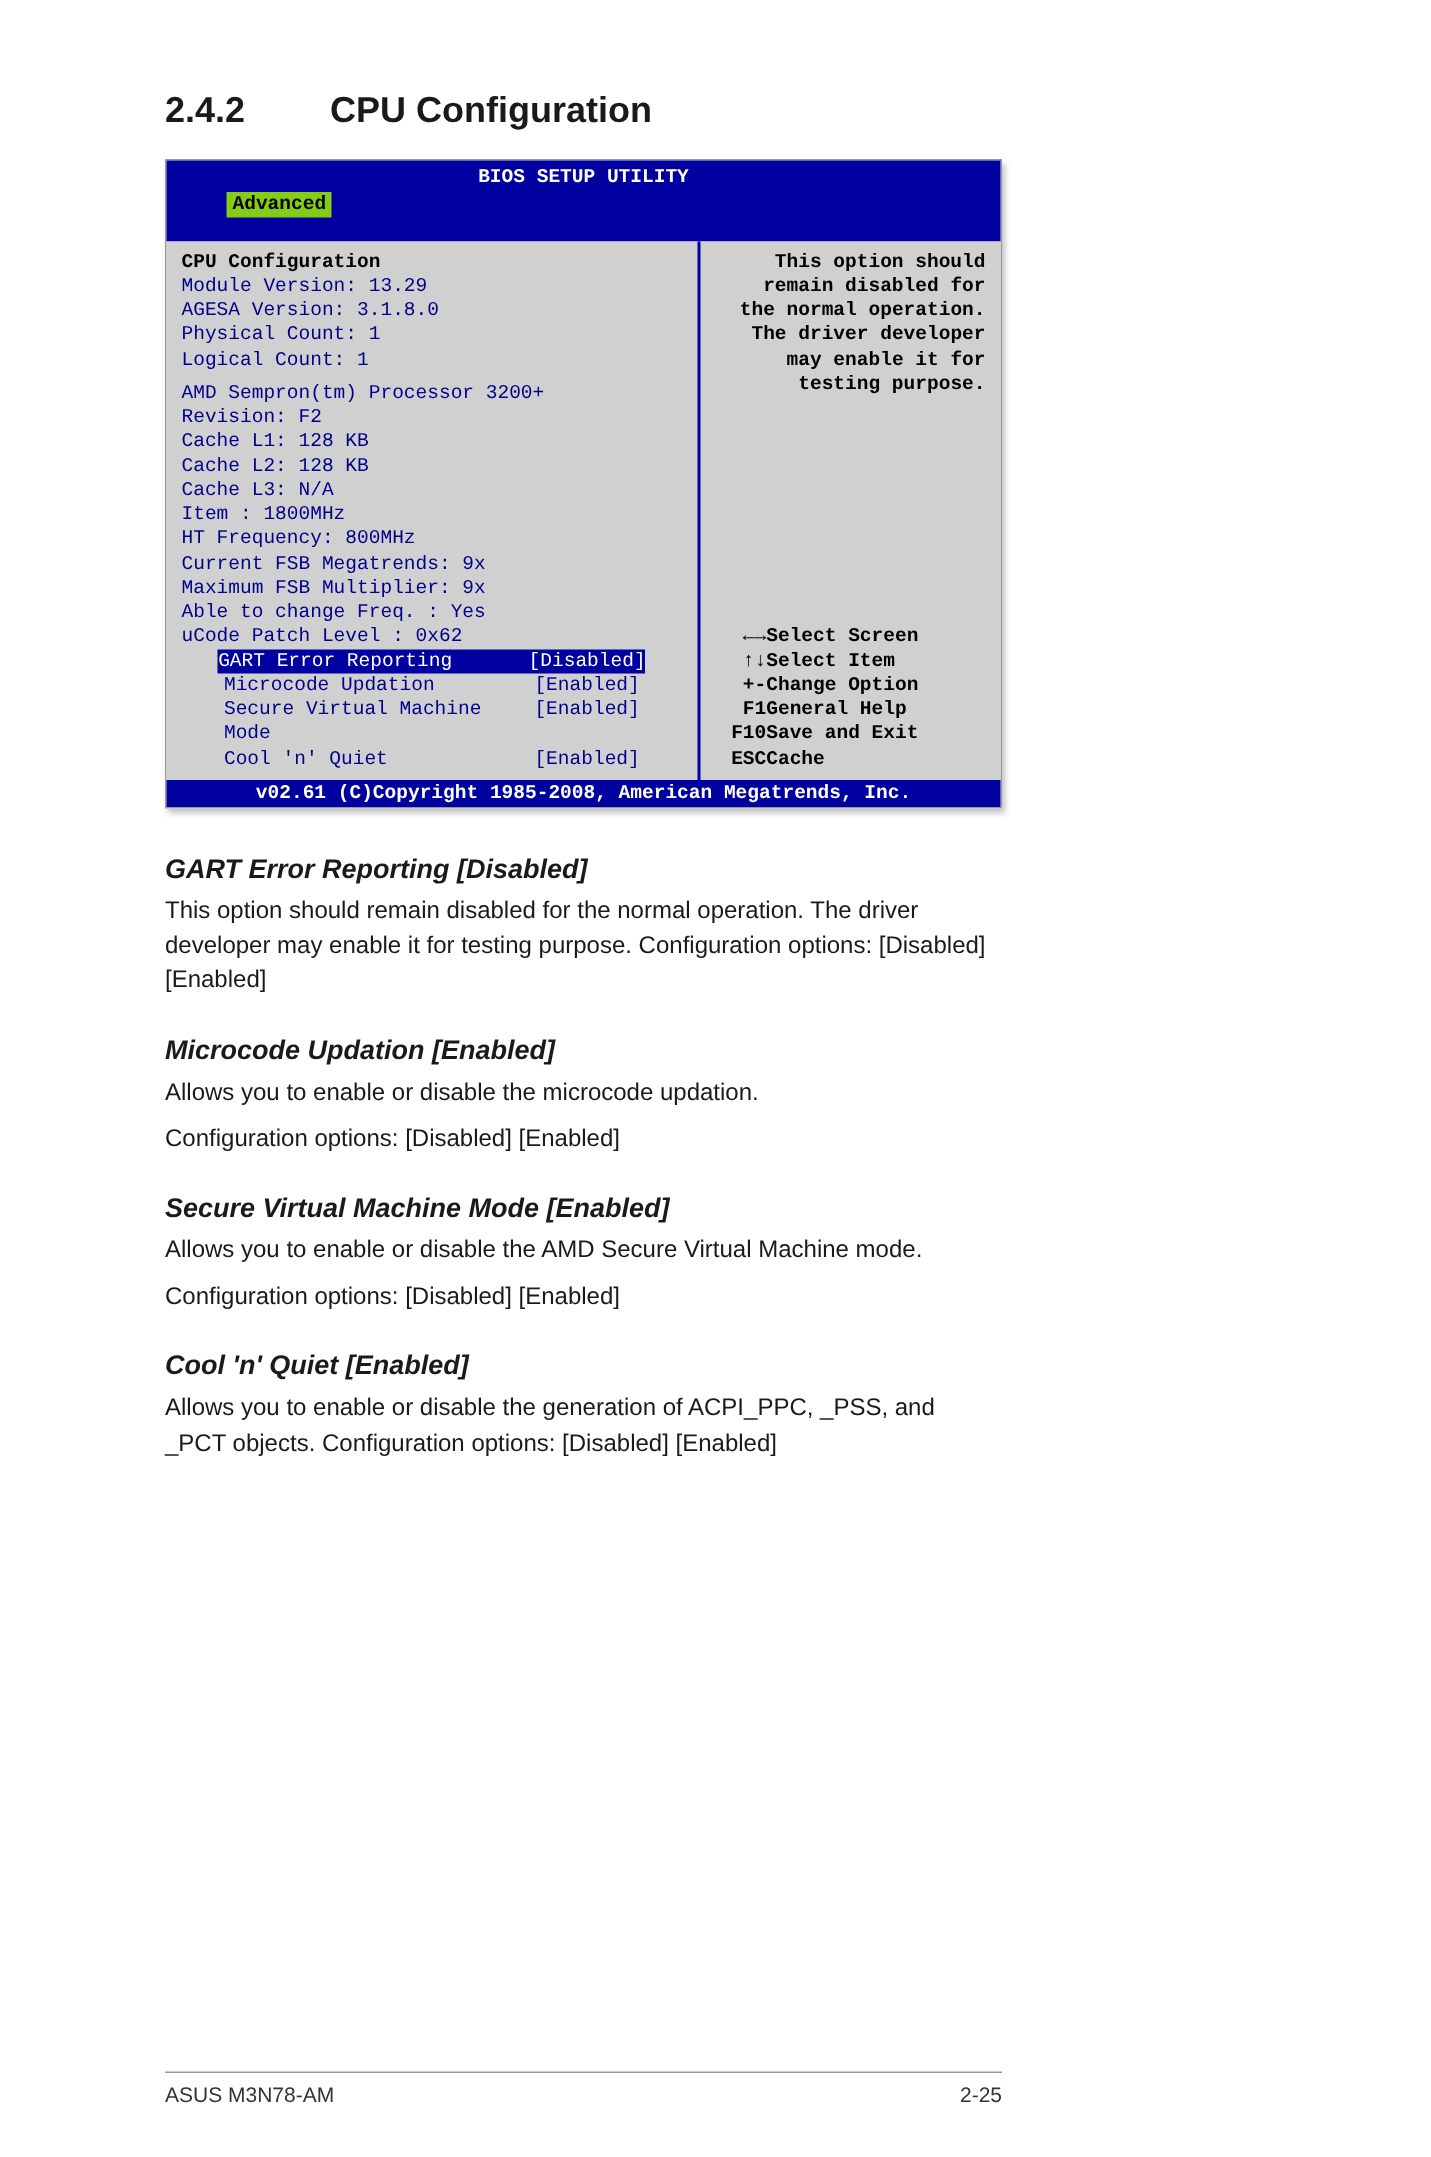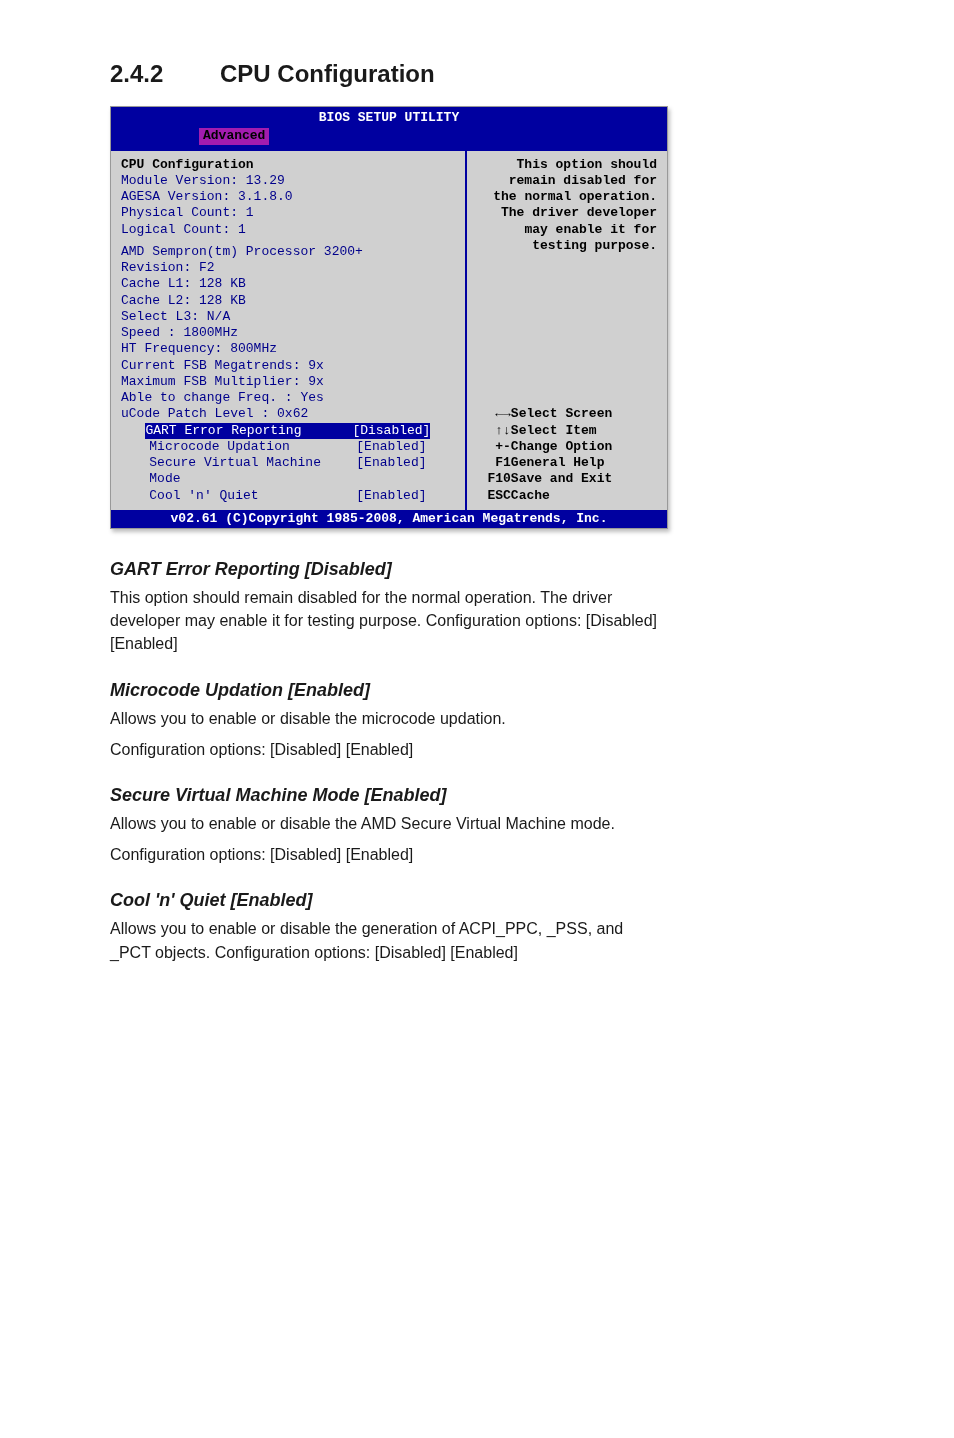--- a/index.html
+++ b/index.html
@@ -25,38 +25,37 @@
     margin: 0 0 30px 0;
     font-family: "Courier New", monospace;
     font-size: 13px;
     line-height: 1.25;
     border: 1px solid #999;
     box-shadow: 2px 3px 4px rgba(0,0,0,0.25);
   }
   .bios-top {
     background: #0000a0;
     color: #fff;
-    padding: 3px 0 4px 0;
+    padding: 3px 0 14px 0;
   }
   .bios-title {
     text-align: center;
     font-weight: bold;
     padding-bottom: 2px;
   }
   .bios-tab-row {
     padding-left: 40px;
     padding-bottom: 2px;
   }
   .bios-tab {
-    background: #a21caf;
+    background: #84cc16;
     color: #000;
     padding: 0 4px;
     display: inline-block;
     font-weight: bold;
-    margin-left: 48px;
   }
   .bios-body {
     display: flex;
     background: #d0d0d0;
     color: #00008b;
   }
   .bios-left {
     flex: 0 0 64%;
     border-right: 2px solid #0000a0;
     padding: 6px 10px;
@@ -134,22 +133,22 @@
             <div>AGESA Version: 3.1.8.0</div>
             <div>Physical Count: 1</div>
             <div>Logical Count: 1</div>
           </div>
         <div style="height:6px"></div>
         <div id="bios-info2">
             <div>AMD Sempron(tm) Processor 3200+</div>
             <div>Revision: F2</div>
             <div>Cache L1: 128 KB</div>
             <div>Cache L2: 128 KB</div>
-            <div>Select L3: N/A</div>
-            <div>Speed   : 1800MHz</div>
+            <div>Cache L3: N/A</div>
+            <div>Item   : 1800MHz</div>
             <div>HT Frequency: 800MHz</div>
             <div>Current FSB Megatrends: 9x</div>
             <div>Maximum FSB Multiplier: 9x</div>
             <div>Able to change Freq.  : Yes</div>
             <div>uCode Patch Level     : 0x62</div>
           </div>
         <div id="bios-settings">
             <div class="row sel-row">
               <span class="lab">GART Error Reporting</span>
               <span class="val">[Disabled]</span>
@@ -212,14 +211,18 @@
       <div class="doc-h3">Microcode Updation [Enabled]</div>
       <div class="doc-p">Allows you to enable or disable the microcode updation.</div>
       <div class="doc-p">Configuration options: [Disabled] [Enabled]</div>
       <div class="doc-h3">Secure Virtual Machine Mode [Enabled]</div>
       <div class="doc-p">Allows you to enable or disable the AMD Secure Virtual Machine mode.</div>
       <div class="doc-p">Configuration options: [Disabled] [Enabled]</div>
       <div class="doc-h3">Cool 'n' Quiet [Enabled]</div>
       <div class="doc-p">Allows you to enable or disable the generation of ACPI_PPC, _PSS, and _PCT objects. Configuration options: [Disabled] [Enabled]</div>
     </div>
 
+  <div class="footer-row">
+    <span>ASUS M3N78-AM</span>
+    <span>2-25</span>
+  </div>
 
 </div>
 
 </body></html>

